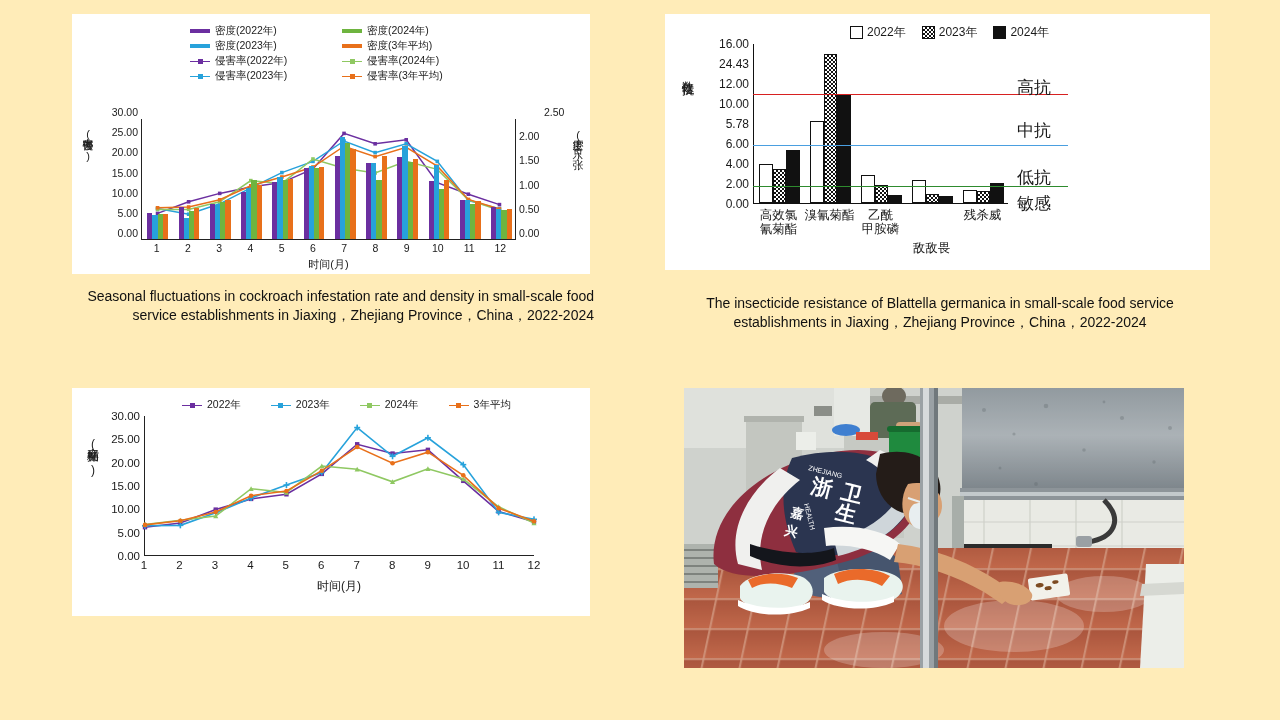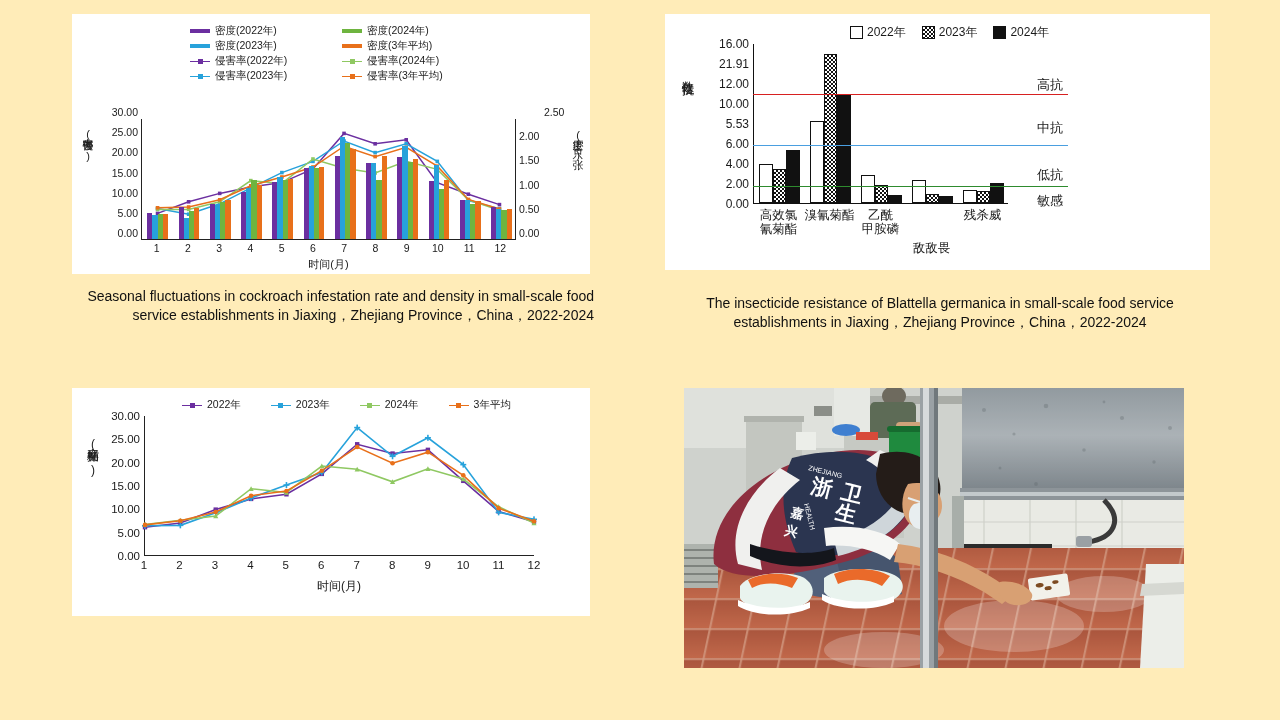--- a/index.html
+++ b/index.html
@@ -60,21 +60,21 @@
   
   .c2-legend{position:absolute;left:185px;top:10px;display:flex;gap:16px;font-size:12px;align-items:center;}
   .c2-legend .li{display:flex;align-items:center;gap:4px;}
   .sw2{width:11px;height:11px;border:1.2px solid #111;display:inline-block;}
   .plot2{position:absolute;left:88px;top:30px;width:255px;height:160px;
      border-left:1.5px solid #111;border-bottom:1.5px solid #111;box-sizing:border-box;}
   .ax2-l{position:absolute;left:0;top:30px;width:84px;text-align:right;font-size:12px;}
   .ylab2{position:absolute;left:14px;top:60px;font-size:12px;
      writing-mode:vertical-rl;text-orientation:upright;letter-spacing:-1px;}
   .thr{position:absolute;left:0;width:315px;height:0;border-top:1.6px solid;}
-  .thrlab{position:absolute;left:372px;font-size:13px;white-space:nowrap;}
+  .thrlab{position:absolute;left:352px;font-size:17px;white-space:nowrap;}
   .g2{position:absolute;bottom:0;height:100%;display:flex;align-items:flex-end;gap:0;}
   .b2{width:14px;border:1.2px solid #111;box-sizing:border-box;}
   .x2row{position:absolute;top:194px;left:88px;width:255px;}
   .x2c{position:absolute;text-align:center;font-size:12.5px;line-height:1.12;white-space:nowrap;}
   .xlab2{position:absolute;left:88px;top:246px;width:255px;text-align:center;font-size:12.5px;margin-top:36px;}
 
   
   .c3-legend{position:absolute;left:110px;top:10px;display:flex;gap:30px;font-size:12px;align-items:center;}
   .plot3{position:absolute;left:72px;top:28px;width:390px;height:140px;
      border-left:1.5px solid #222;border-bottom:1.5px solid #222;box-sizing:border-box;}
@@ -320,24 +320,24 @@
           <span class="sw2" style="background:#111"></span>
           <span>2024年</span>
         </div>
       </div>
     <div class="ylab2">抗性倍数</div>
     <div class="ax2-l" id="c2yl">
         <div class="ytick" style="top: 160px;">0.00</div>
         <div class="ytick" style="top: 140px;">2.00</div>
         <div class="ytick" style="top: 120px;">4.00</div>
         <div class="ytick" style="top: 100px;">6.00</div>
-        <div class="ytick" style="top: 80px;">5.53</div>
+        <div class="ytick" style="top: 80px;">5.78</div>
         <div class="ytick" style="top: 60px;">10.00</div>
         <div class="ytick" style="top: 40px;">12.00</div>
-        <div class="ytick" style="top: 20px;">21.91</div>
+        <div class="ytick" style="top: 20px;">24.43</div>
         <div class="ytick" style="top: 0px;">16.00</div>
       </div>
     <div class="plot2" id="c2plot">
         <div class="g2" style="left: 5px; width: 41px;">
           <div class="b2" style="height: 39px; background: rgb(255, 255, 255);"></div>
           <div class="b2" style="height: 34px; background: repeating-conic-gradient(rgb(17, 17, 17) 0%, rgb(17, 17, 17) 25%, rgb(255, 255, 255) 0%, rgb(255, 255, 255) 50%) 0% 0% / 4px 4px;"></div>
           <div class="b2" style="height: 53px; background: rgb(17, 17, 17);"></div>
         </div>
         <div class="g2" style="left: 56px; width: 41px;">
           <div class="b2" style="height: 82px; background: rgb(255, 255, 255);"></div>

